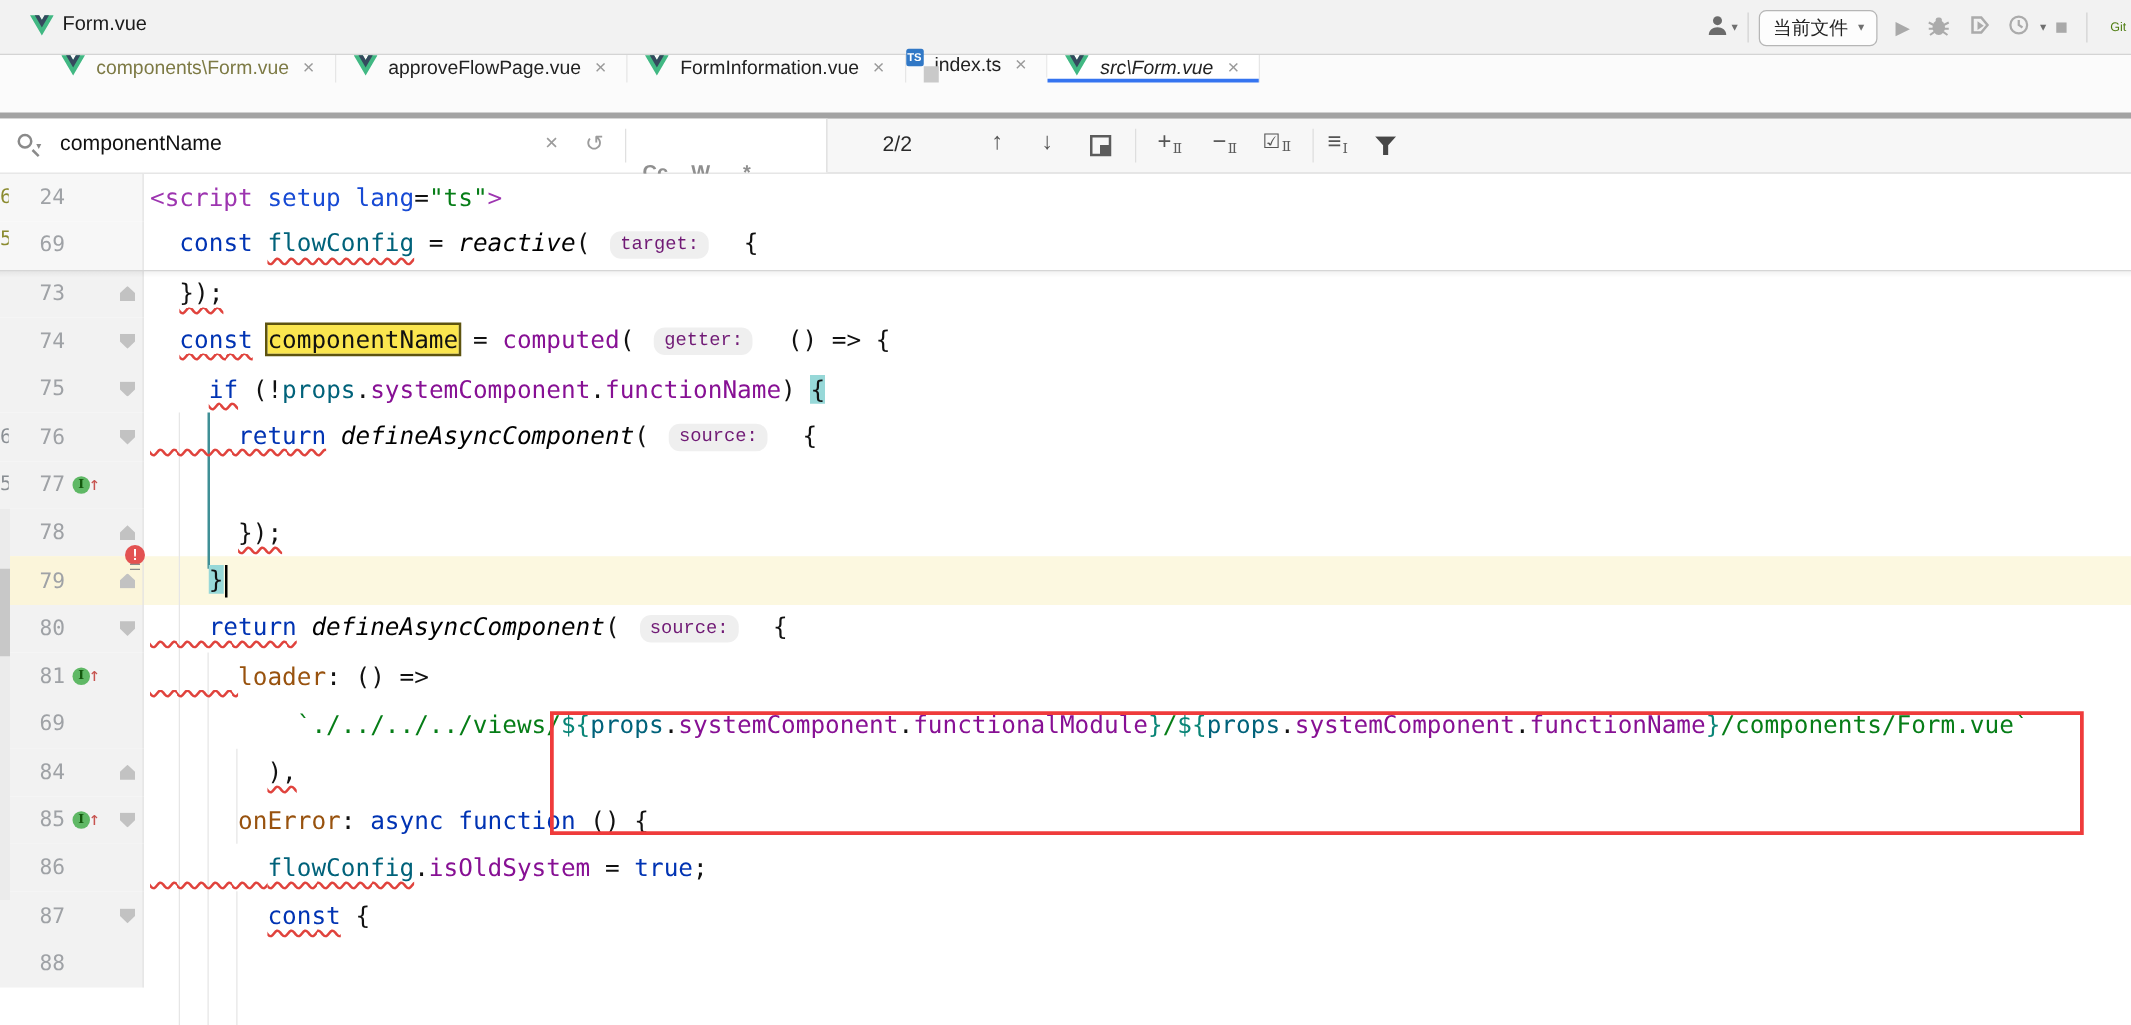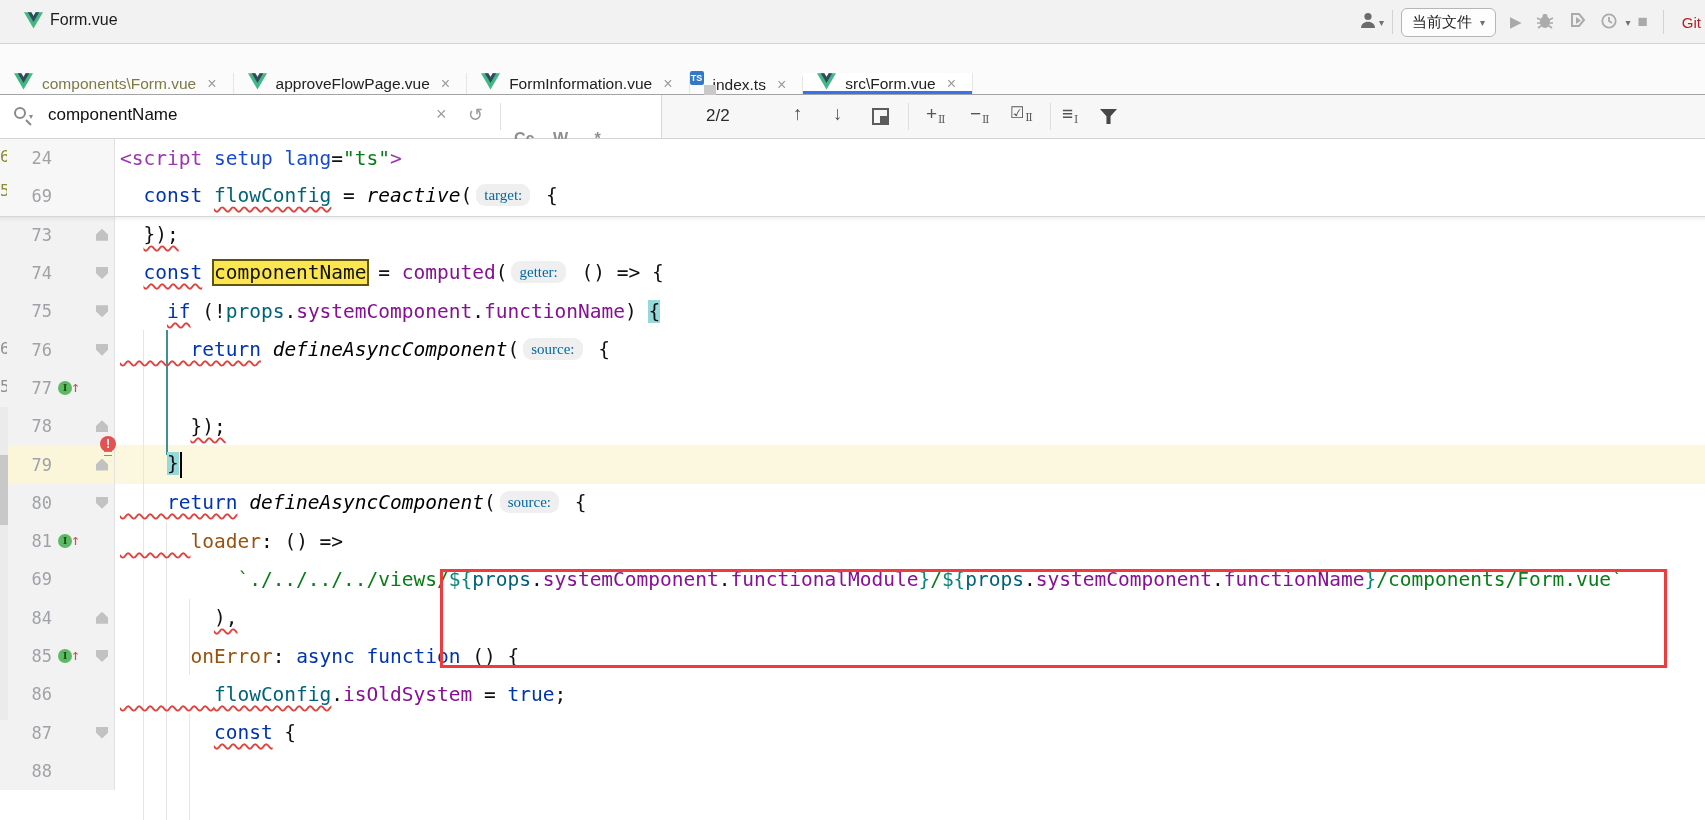--- a/index.html
+++ b/index.html
@@ -12,29 +12,29 @@
     display:flex; align-items:center; }
   .tb-chevron { position:absolute; left:-7px; top:10px; color:#8c8c8c; font-size:17px; }
   .tb-vue { position:absolute; left:24px; top:12px; }
   .tb-title { position:absolute; left:50px; top:11px; font-size:16px; color:#1b1b1b; }
   .tb-right { position:absolute; right:0; top:0; height:44px; display:flex; align-items:center; }
   .tb-ic { color:#a9a9a9; font-size:15px; margin:0 7px; }
   .tb-sep { width:1px; height:24px; background:#d2d2d2; margin:0 8px; }
   .runbox { height:29px; border:1px solid #b6b6b6; border-radius:6px; background:#fdfdfd;
     display:flex; align-items:center; padding:0 10px; font-size:15px; color:#222; gap:8px; }
   .caret-down { font-size:10px; color:#6f6f6f; }
-  .git-label { font-size:15px; color:#b91c1c; margin:0 4px 0 10px;text-align:center; }
+  .git-label { font-size:10px; color:#4d7c0f; margin:0 4px 0 10px;text-align:center; }
   .svgic { display:inline-block; vertical-align:middle; }
 
   
-  .tabbar { height:51px; background:#fbfbfb; border-bottom:1px solid #a3a3a3; display:flex; align-items:flex-end; }
+  .tabbar { height:51px; background:#fbfbfb; border-bottom:5px solid #a3a3a3; display:flex; align-items:flex-start;padding-left:35px; }
   .tab { position:relative; display:flex; align-items:center; gap:9px; padding:0 16px 0 14px;
     border-right:1px solid #e6e6e6; font-size:15.5px; color:#222; cursor:default; }
   .tab.olive .tab-label { color:#7d7a45; }
-  .tab.active { background:#fff; }
+  .tab.active { background:#fff;font-style:italic; }
   .tab.active::after { content:""; position:absolute; left:0; right:0; bottom:0; height:3px; background:#3574f0; }
   .tab-close { color:#9a9a9a; font-size:16px; margin-left:2px; }
 
   
   .searchbar { position:relative; height:44px; background:#f7f7f7; border-bottom:1px solid #d4d4d4; }
   .search-field { position:absolute; left:0; top:0; width:662px; height:43px; background:#fff;
     border-right:1px solid #d9d9d9; }
   .mag { position:absolute; left:14px; top:12px; width:20px; height:20px; }
   .mag-circle { position:absolute; left:0; top:0; width:12px; height:12px; border:2px solid #8a8a8a; border-radius:50%; }
   .mag-handle { position:absolute; left:12px; top:12px; width:7px; height:2px; background:#8a8a8a;
@@ -82,22 +82,22 @@
   .tk-attr { color:#174ad4; }
   .tk-str { color:#067d17; }
   .tk-var { color:#00627a; }
   .tk-prop { color:#871094; }
   .tk-key { color:#98520e; }
   .tk-itp { color:#0a8577; }
   .tk-it { font-style:italic; color:#000; }
   .tk-sq { text-decoration:underline wavy #e0433d 1.5px; text-decoration-skip-ink:none; text-underline-offset:4px; }
   .tk-match { background:#fbe64f; outline:2px solid #5e540f; }
   .tk-brace { background:#97d8d8; }
-  .tk-pill { display:inline-block; font-family:Liberation Serif, serif; font-size:15px;
-    color:#0369a1; background:#efefef; border-radius:9px; padding:1px 8px; margin:0 4px; line-height:20px;
+  .tk-pill { display:inline-block; font-family:Liberation Mono, monospace; font-size:15px;
+    color:#701a75; background:#efefef; border-radius:9px; padding:1px 8px; margin:0 16px; line-height:20px;
     transform:translateY(-2px); }
   .caret-bar { display:inline-block; width:2px; height:26px; background:#000; vertical-align:middle; margin-left:1px; }
 
   .sticky-divider { position:absolute; left:0; top:76.6px; width:100%; height:1px; background:#d6d6d6; z-index:8; }
   .sticky-shadow { position:absolute; left:0; top:77.6px; width:100%; height:5px;
     background:linear-gradient(rgba(0,0,0,0.05), rgba(0,0,0,0)); z-index:8; }
   .guide { position:absolute; width:1px; background:#e6e6e6; z-index:5; }
   .guide.dark { background:#3f8f96; width:1.5px; }
   .redbox { position:absolute; border:3px solid #ef3b3b; z-index:30; }
   .edge-strip { position:absolute; left:0; width:8px; background:#ebebeb; z-index:40; }

